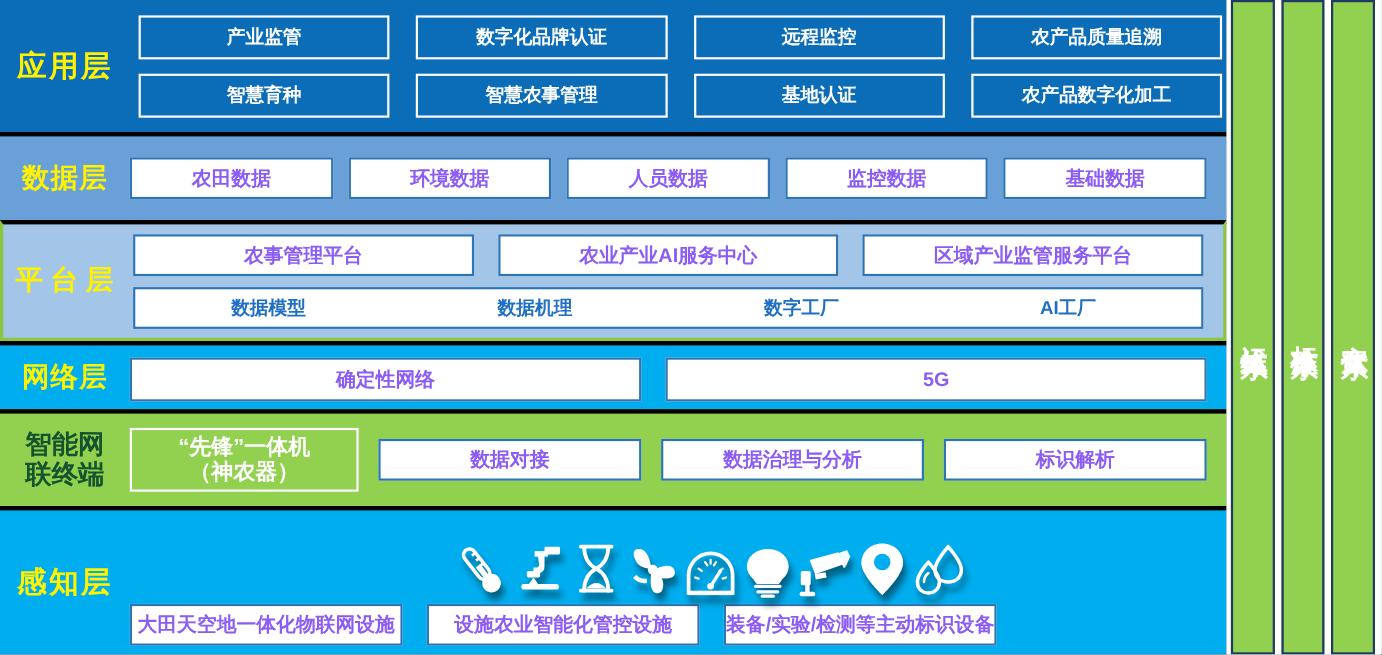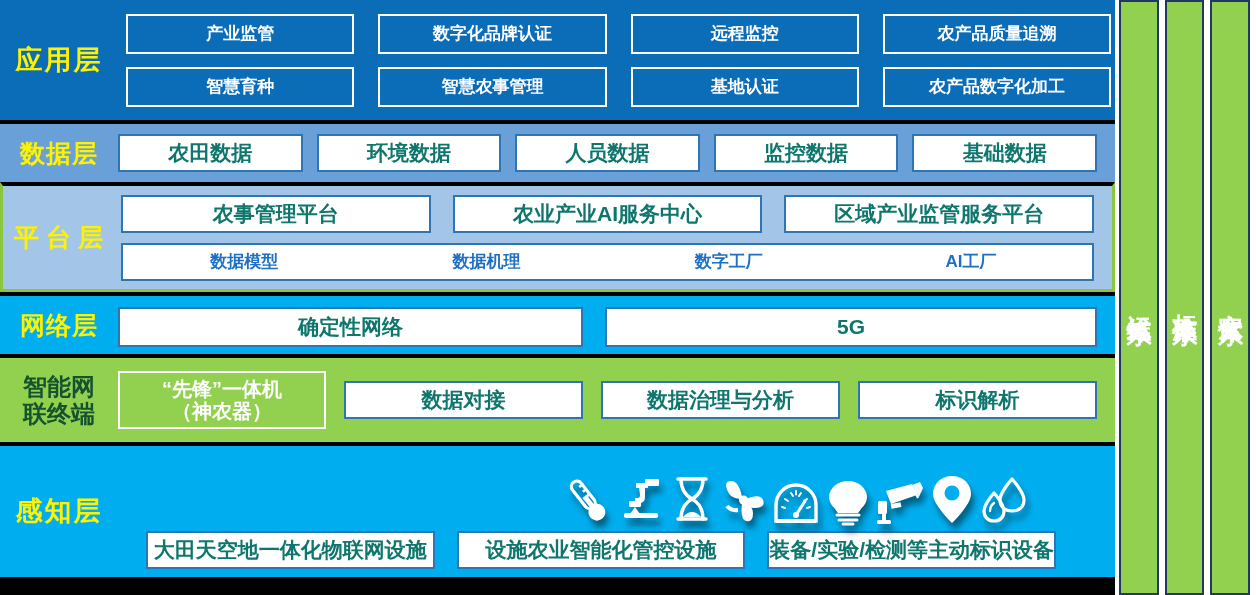--- a/index.html
+++ b/index.html
@@ -35,23 +35,23 @@
     font-size:25px;
     user-select:none;
   }
   .layer-label.wide-sp{letter-spacing:6px;}
   .layer-body{flex:1 1 auto;display:flex;flex-direction:column;justify-content:center;height:100%;}
 
   
   .box{
     background:#ffffff;
     border:2px solid #2E75B6;
-    color:#0f766e;
+    color:#8b5cf6;
     font-weight:bold;
-    font-size:21px;
+    font-size:18px;
     display:flex;align-items:center;justify-content:center;
     box-sizing:border-box;
     text-align:center;
     white-space:nowrap;
   }
 
   
   .l-app{background:#0B6CB8;height:120px;}
   .l-app .layer-label{color:#FFF200;font-size:27px;letter-spacing:2px;}
   .app-grid{
@@ -62,21 +62,21 @@
     padding:0 4px 0 8px;
   }
   .app-box{
     background:transparent;border:2.5px solid #ffffff;color:#ffffff;
     font-weight:bold;font-size:17px;
     display:flex;align-items:center;justify-content:center;white-space:nowrap;
     box-sizing:border-box;
   }
 
   
-  .l-data{background:#6AA0D8;height:62px;}
+  .l-data{background:#6AA0D8;height:80px;}
   .data-row{
     display:grid;grid-template-columns:repeat(5,1fr);gap:14px;
     padding:0 18px 0 0;height:38px;
   }
   .data-row .box{height:38px;}
 
   
   .l-plat{background:#A3C6E8;height:110px;border:3px solid #8CC63F;box-sizing:border-box;}
   .l-plat .layer-label{letter-spacing:7px;font-size:25px;}
   .plat-top{
@@ -107,21 +107,21 @@
   .term-row{display:flex;align-items:center;gap:18px;padding:0 18px 0 0;height:58px;}
   .term-lead{
     flex:0 0 208px;height:58px;background:transparent;
     border:2.5px solid #ffffff;color:#ffffff;font-weight:bold;font-size:20px;
     display:flex;flex-direction:column;align-items:center;justify-content:center;
     line-height:1.12;box-sizing:border-box;white-space:nowrap;
   }
   .term-row .box{flex:1 1 0;height:38px;}
 
   
-  .l-perc{background:#00AEEF;height:135px;gap:28px;}
+  .l-perc{background:#00AEEF;height:135px;}
   .l-perc .layer-label{font-size:27px;letter-spacing:2px;}
   .perc-body{display:flex;flex-direction:column;justify-content:center;height:100%;padding-right:18px;align-items:flex-end;}
   .icon-row{
     display:grid;grid-template-columns:repeat(9,1fr);
     align-items:end;height:72px;padding:0 26px 4px 26px;
   }
   .icon-cell{display:flex;align-items:flex-end;justify-content:center;}
   .icon-cell svg{display:block;filter:drop-shadow(3px 7px 3px rgba(0,0,0,0.45));}
   .perc-labels{display:grid;grid-template-columns:repeat(3,1fr);gap:22px;height:38px;}
   .perc-labels .box{height:38px;}

